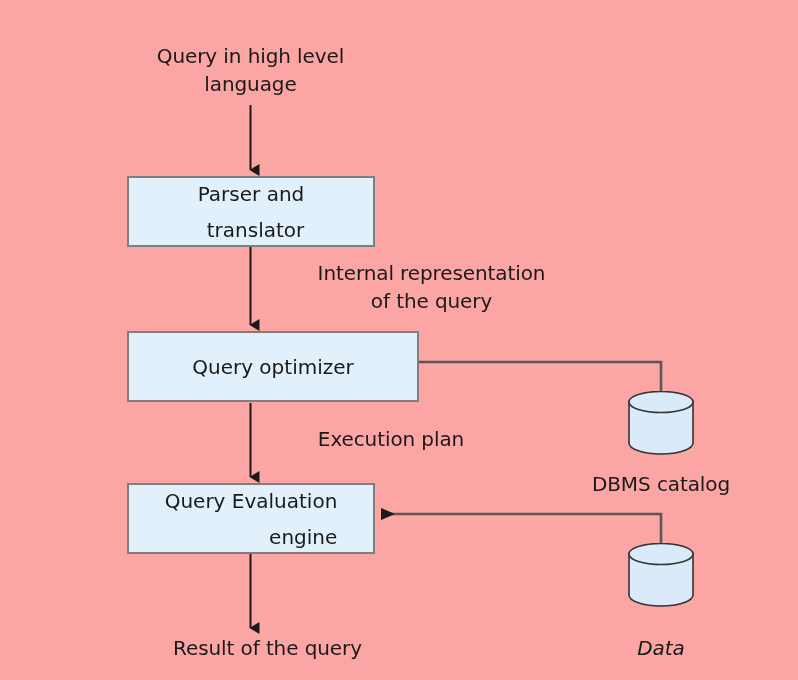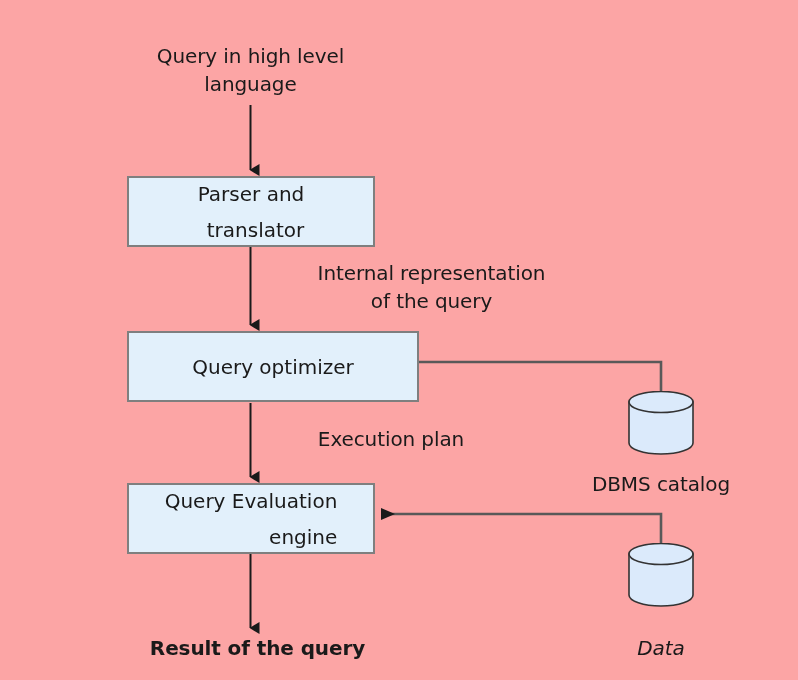--- a/index.html
+++ b/index.html
@@ -97,21 +97,21 @@
   <div class="proc-box" style="left:127px; top:331px; width:292px; height:71px;">Query optimizer</div>
 
   <div class="proc-box" style="left:127px; top:483px; width:248px; height:71px;">Query Evaluation
 engine</div>
 
   <div class="label" style="left:305px; top:259px; width:253px;">Internal representation
 of the query</div>
 
   <div class="label" style="left:303px; top:425px; width:176px;">Execution plan</div>
 
-  <div class="label" style="left:140px; top:634px; width:235px;font-weight:bold;">Result of the query</div>
+  <div class="label" style="left:150px; top:634px; width:235px;">Result of the query</div>
 
   <div class="cyl" style="left:626px; top:391px;">
     <svg width="70" height="64" viewBox="0 0 70 64" xmlns="http://www.w3.org/2000/svg">
       <path d="M3,11 L3,52 A32,11 0 0 0 67,52 L67,11 Z" fill="#dbeafb" stroke="#333333" stroke-width="1.6"></path>
       <ellipse cx="35" cy="11" rx="32" ry="10.5" fill="#dbeafb" stroke="#333333" stroke-width="1.6"></ellipse>
     </svg>
   </div>
   <div class="label" style="left:576px; top:470px; width:170px;">DBMS catalog</div>
 
   <div class="cyl" style="left:626px; top:543px;">

